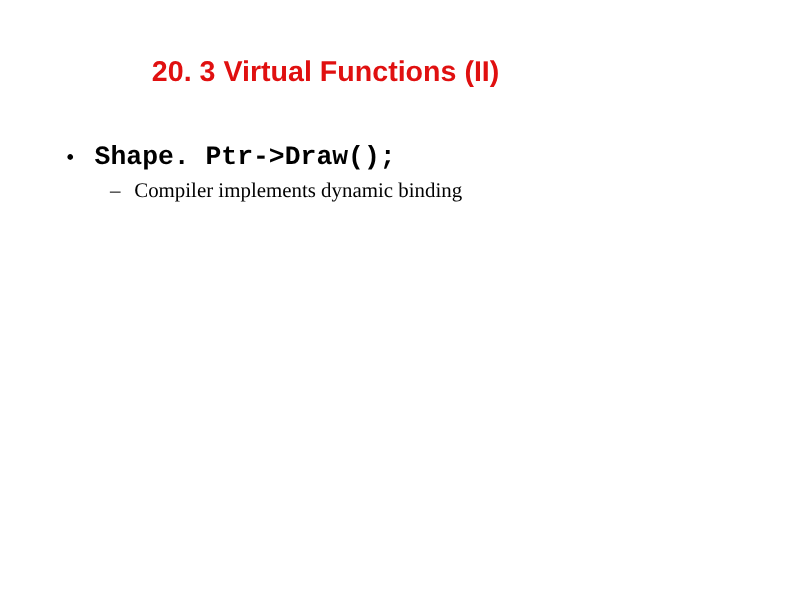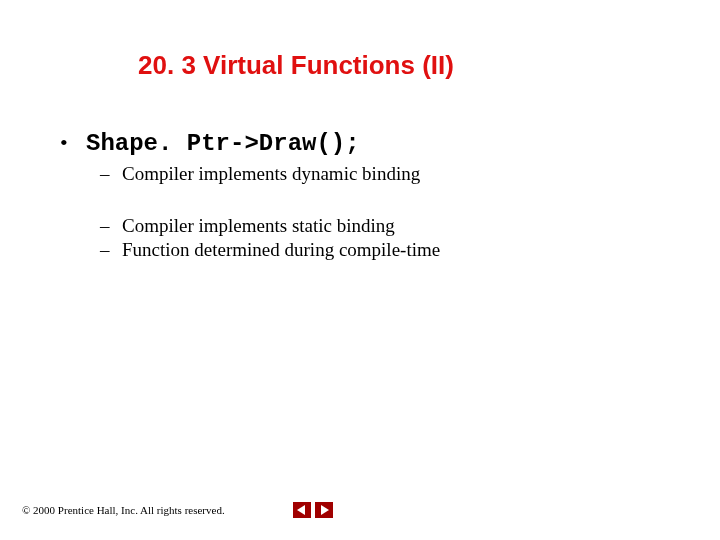--- a/index.html
+++ b/index.html
@@ -111,40 +111,17 @@
 
     <div class="b1">
       <span>Shape. Ptr-&gt;Draw();</span>
     </div>
     <div class="sub">
       <div class="b2">
         <span>Compiler implements dynamic binding</span>
       </div>
     </div>
 
-    <div class="sub">
-      <div class="b2">
-        <span>Compiler implements static binding</span>
-      </div>
-      <div class="b2">
-        <span>Function determined during compile-time</span>
-      </div>
-    </div>
 
   </div>
 
-  <div class="footer">
-    <span class="copyright">© 2000 Prentice Hall, Inc. All rights reserved.</span>
-    <div class="nav">
-      <div class="nav-btn">
-        <svg width="10" height="10" viewBox="0 0 10 10">
-          <polygon points="8,0 8,10 0,5" fill="#ffffff"></polygon>
-        </svg>
-      </div>
-      <div class="nav-btn">
-        <svg width="10" height="10" viewBox="0 0 10 10">
-          <polygon points="2,0 2,10 10,5" fill="#ffffff"></polygon>
-        </svg>
-      </div>
-    </div>
-  </div>
 
 </div>
 
 </body></html>

